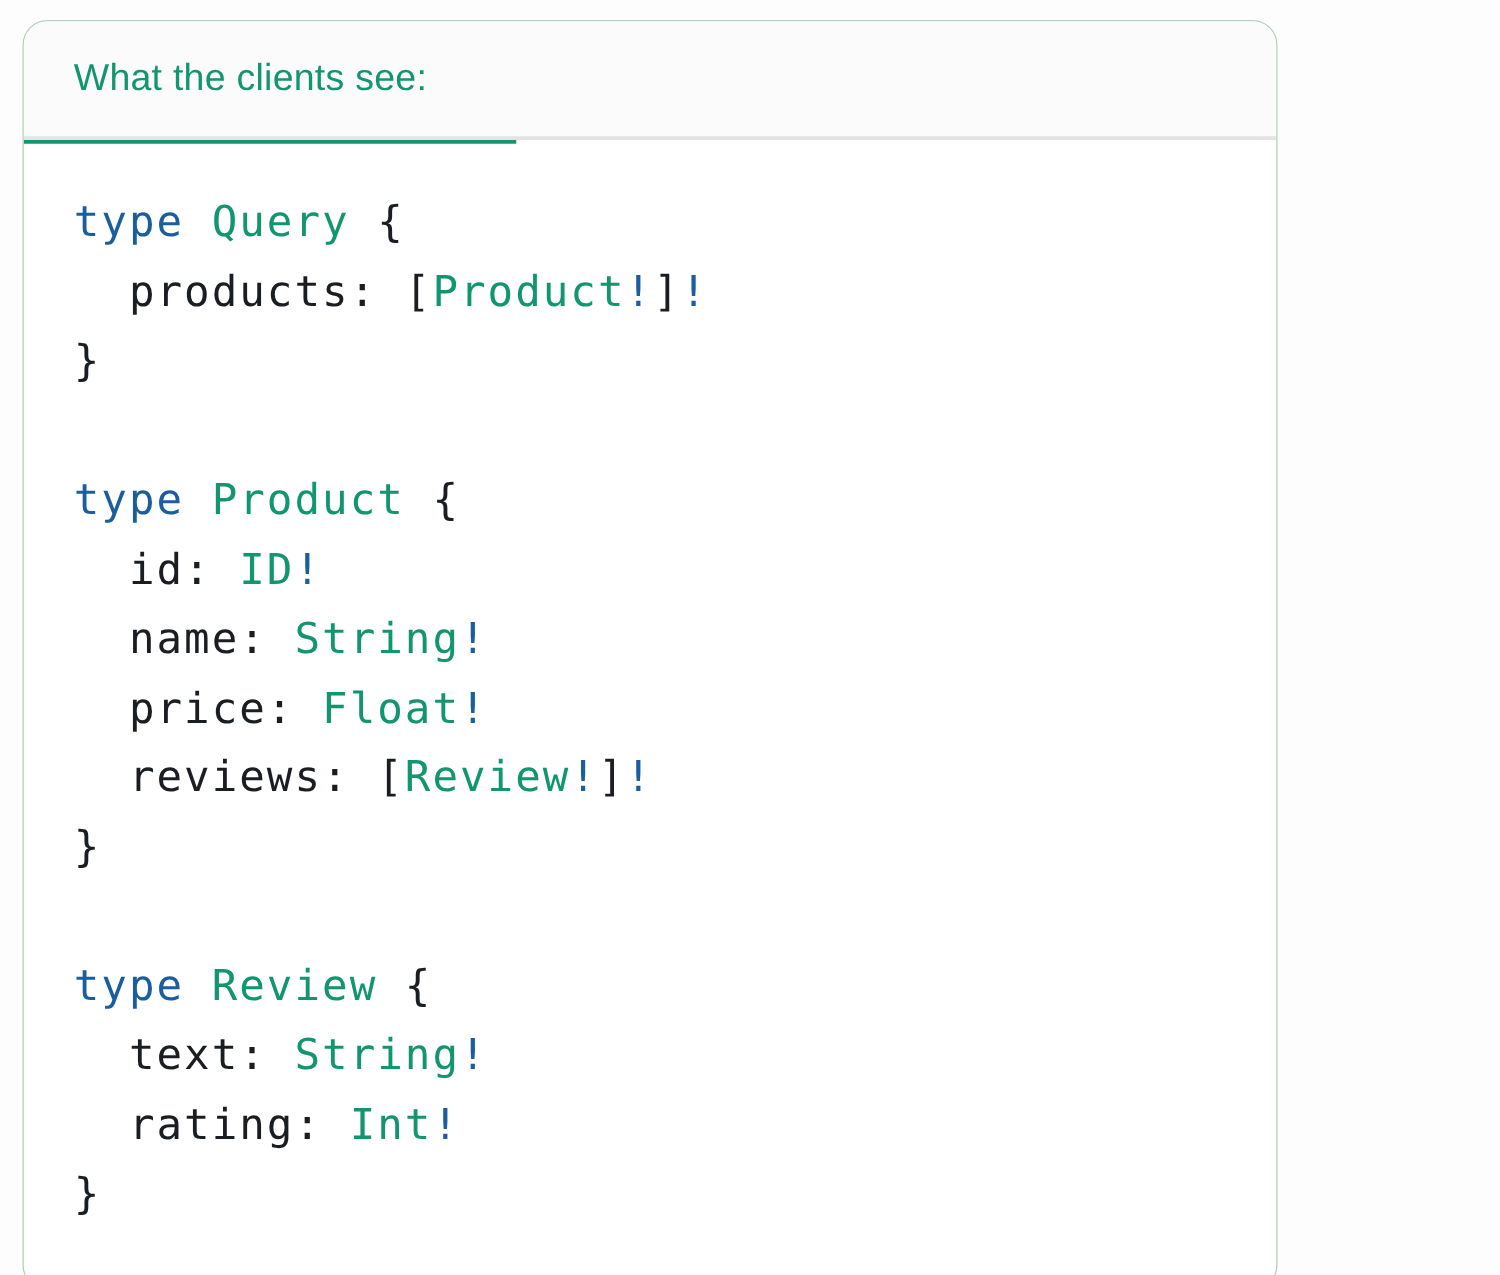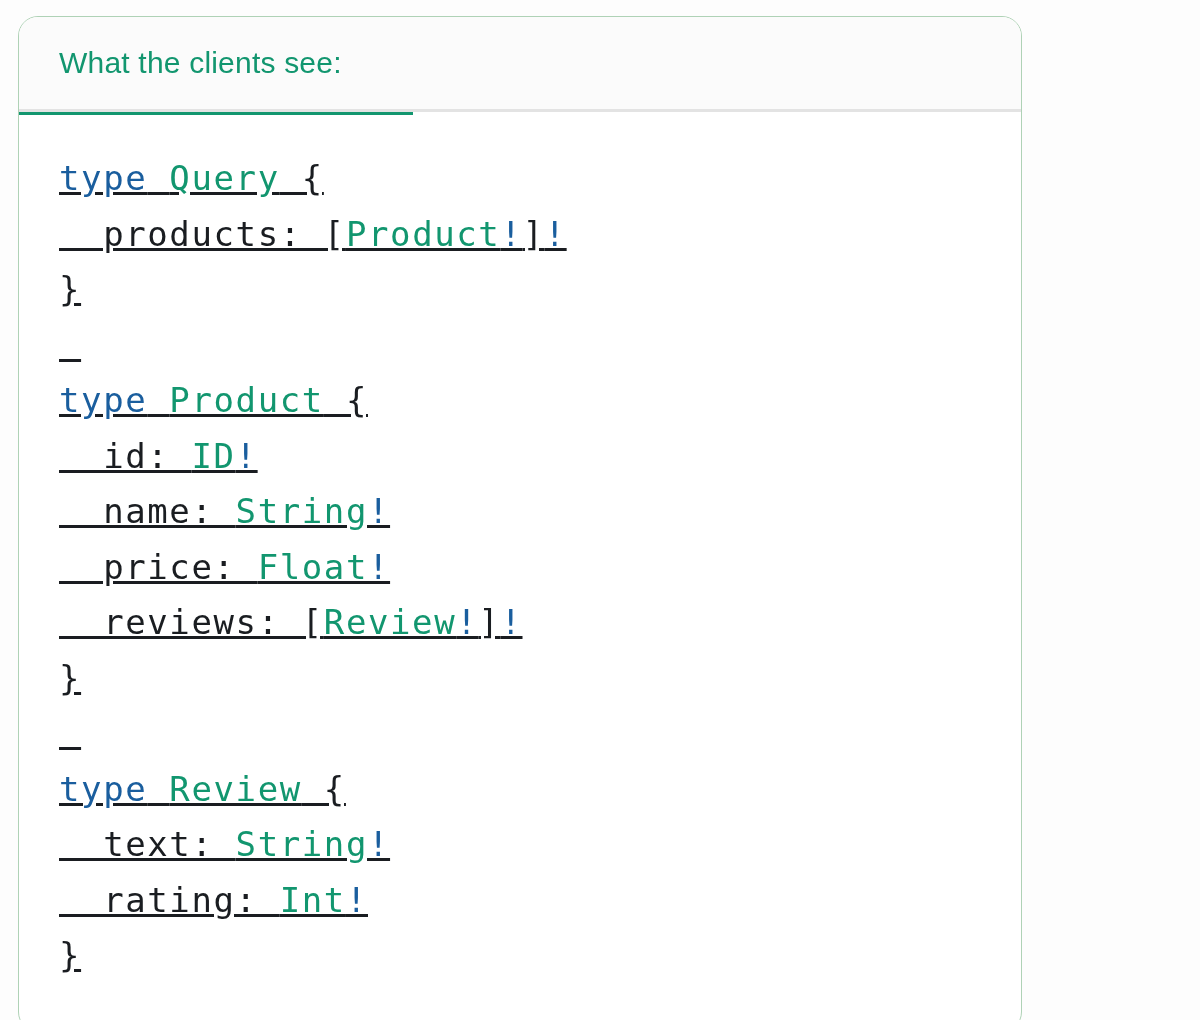--- a/index.html
+++ b/index.html
@@ -54,21 +54,20 @@
     z-index: 2;
   }
   .code {
     font-family: "DejaVu Sans Mono", "Liberation Mono", monospace;
     font-size: 34px;
     line-height: 55.5px;
     letter-spacing: 1.6px;
     padding: 39px 40px 0 40px;
     white-space: pre;
     color: var(--code-plain);
-    text-decoration: underline;
   }
   .code-line { min-height: 55.5px; }
   .tok-keyword  { color: var(--keyword-blue); }
   .tok-typename { color: var(--accent-green); }
   .tok-plain    { color: var(--code-plain); }
   .tok-bang     { color: var(--keyword-blue); }
 </style>
 </head>
 <body>
 

